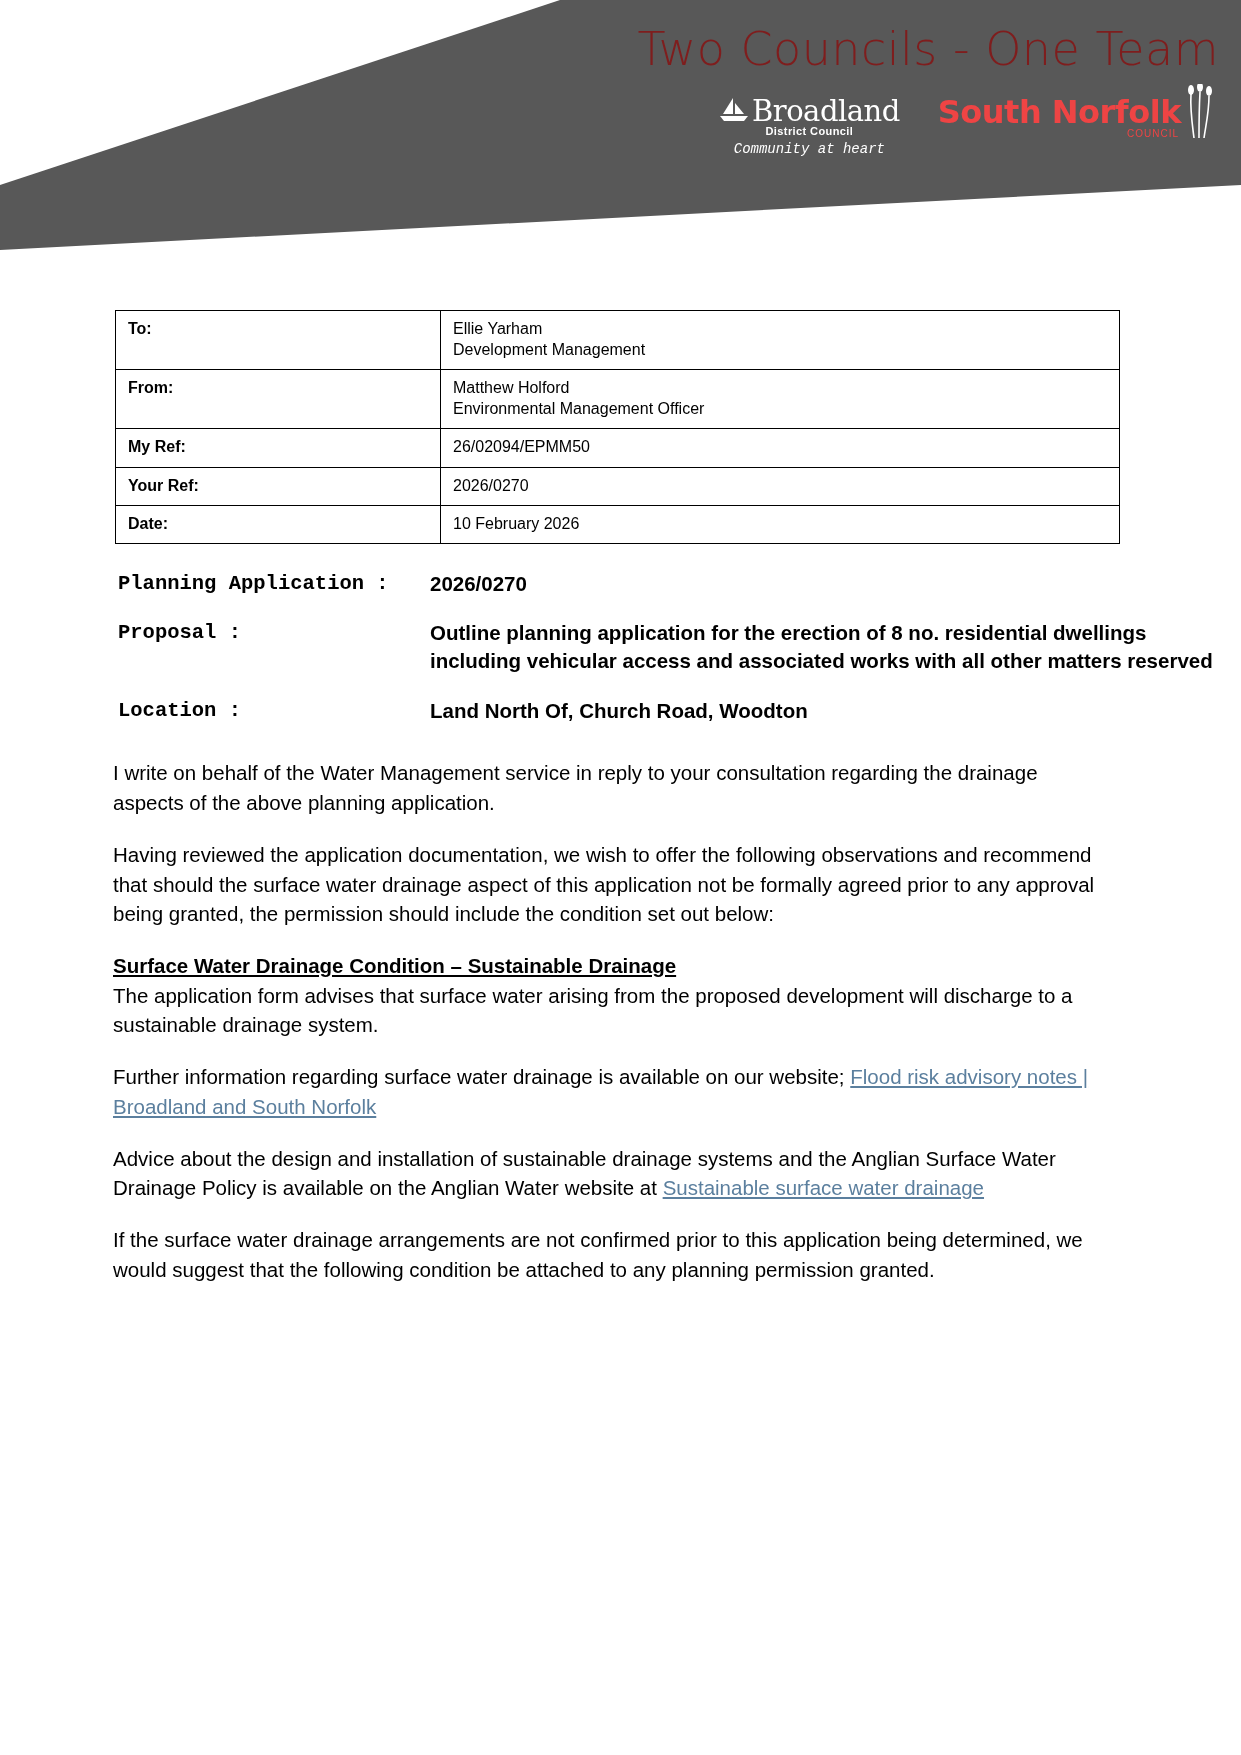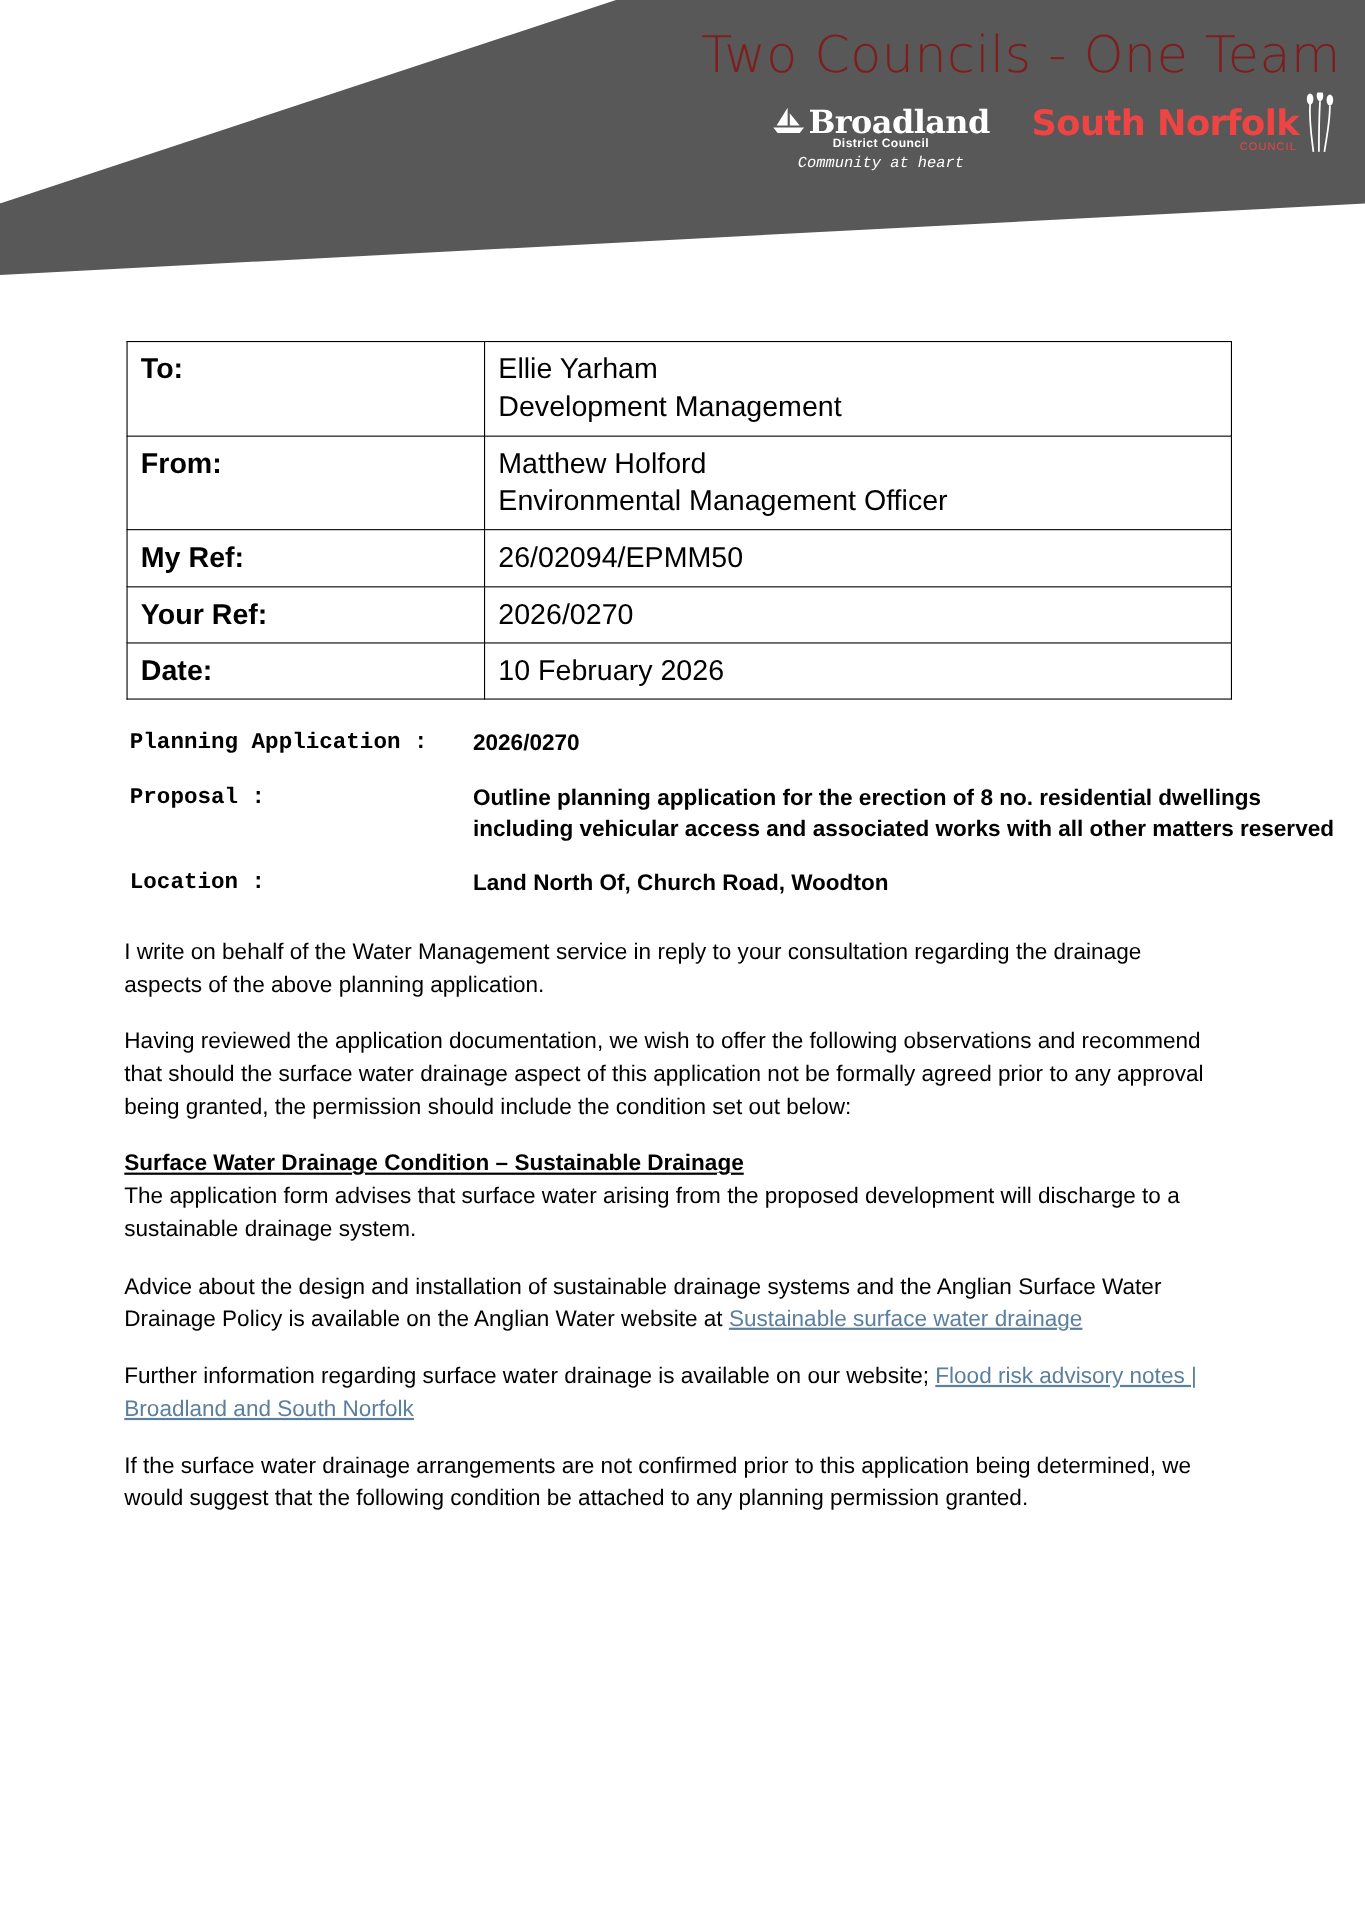--- a/index.html
+++ b/index.html
@@ -62,21 +62,21 @@
     align-items: flex-start;
     gap: 38px;
   }
   .logo-broadland {
     color: #ffffff;
     text-align: center;
     line-height: 1.05;
   }
   .logo-broadland .bl-top {
     font-size: 29px;
-    font-weight: bold;
+    font-weight: normal;
     font-family: "DejaVu Serif", serif;
     letter-spacing: -0.5px;
   }
   .logo-broadland .bl-sub {
     font-size: 11px;
     font-weight: bold;
     letter-spacing: 0.4px;
     margin-top: -2px;
   }
   .logo-broadland .bl-tag {
@@ -128,21 +128,21 @@
 
   table.meta {
     border-collapse: collapse;
     margin: 60px 0 0 115px;
     width: 1005px;
     table-layout: fixed;
   }
   table.meta td {
     border: 1.5px solid #000000;
     padding: 7px 12px 9px 12px;
-    font-size: 26px;
+    font-size: 16px;
     vertical-align: top;
     line-height: 1.32;
   }
   table.meta td.label {
     width: 300px;
     font-weight: bold;
   }
 
   .kv {
     margin: 26px 0 0 118px;
@@ -254,20 +254,20 @@
 
   <div class="body-text">
     <p>I write on behalf of the Water Management service in reply to your consultation regarding the drainage aspects of the above planning application.</p>
     <p>Having reviewed the application documentation, we wish to offer the following observations and recommend that should the surface water drainage aspect of this application not be formally agreed prior to any approval being granted, the permission should include the condition set out below:</p>
 
     <p>
       <span class="sub-head">Surface Water Drainage Condition – Sustainable Drainage</span><br>
       <span>The application form advises that surface water arising from the proposed development will discharge to a sustainable drainage system.</span>
     </p>
 
+    <p><span>Further information regarding surface water drainage is available on our website</span><span>; </span><a class="link" href="#">Flood risk advisory notes | Broadland and South Norfolk</a></p>
+
     <p><span>Advice about the design and installation of sustainable drainage systems and the Anglian Surface Water Drainage Policy is available on the Anglian Water website at </span><a class="link" href="#">Sustainable surface water drainage</a></p>
-
-    <p><span>Further information regarding surface water drainage is available on our website</span><span>; </span><a class="link" href="#">Flood risk advisory notes | Broadland and South Norfolk</a></p>
 
     <p>If the surface water drainage arrangements are not confirmed prior to this application being determined, we would suggest that the following condition be attached to any planning permission granted.</p>
   </div>
 
 </div>
 
 </body></html>

